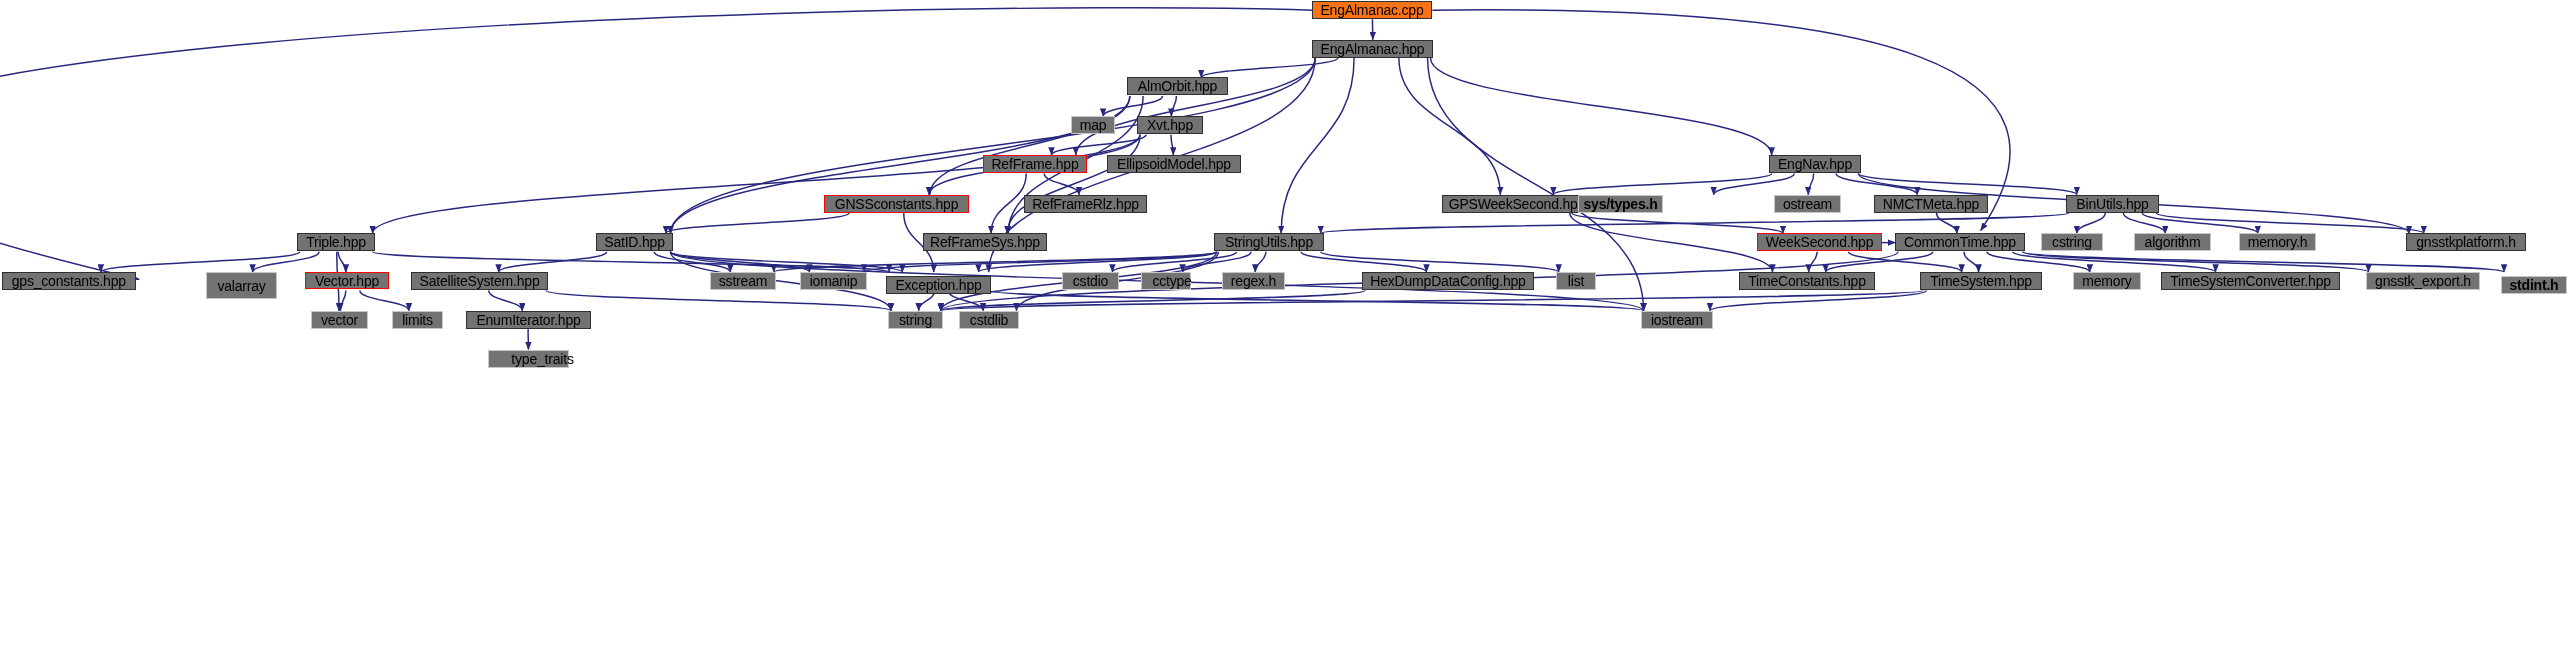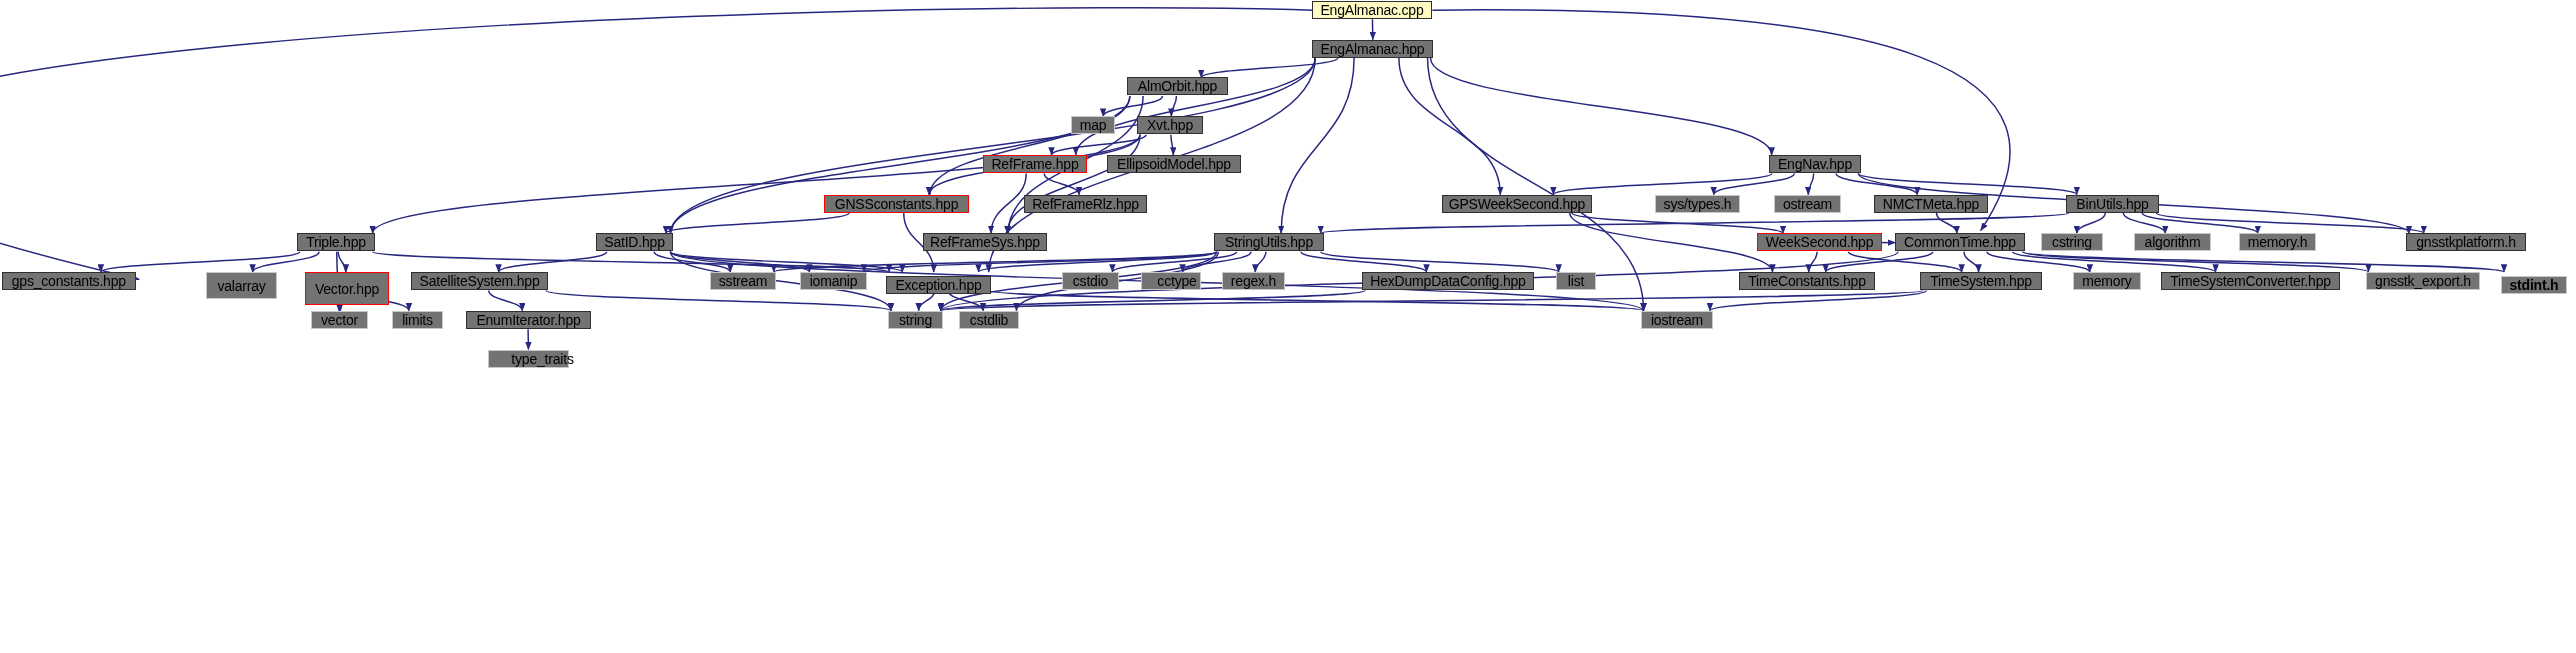--- a/index.html
+++ b/index.html
@@ -5,21 +5,21 @@
   html,body{margin:0;padding:0;background:#ffffff;}
   body{font-family:"Liberation Sans","DejaVu Sans",sans-serif;}
   #graph-root{position:relative;width:2576px;height:654px;overflow:hidden;background:#fff;}
   svg#edges{position:absolute;left:0;top:0;width:2576px;height:654px;}
   .node{position:absolute;box-sizing:border-box;display:flex;align-items:center;
         justify-content:center;background:#737373;white-space:nowrap;
         font-size:14px;line-height:1;color:#000;letter-spacing:-0.2px;}
   .node.proj{border:1.5px solid #303030;}
   .node.sys{border:1.3px solid #c8c8c8;}
   .node.red{border:1.7px solid #ff0000;}
-  .node.root{border:1.5px solid #303030;background:#fef9c3;}
+  .node.root{border:1.5px solid #303030;background:#f97316;}
 </style>
 </head>
 <body>
 
 <div id="graph-root">
   <svg id="edges" viewBox="0 0 2793 709" preserveAspectRatio="none">
     <defs>
       <marker id="arw" markerWidth="9" markerHeight="7" refX="8.4" refY="3.5" orient="auto" markerUnits="userSpaceOnUse">
         <path d="M0,0 L9,3.5 L0,7 z" fill="#27277f"></path>
       </marker>
@@ -113,43 +113,43 @@
       <div class="node proj" style="left: 1312px; top: 40px; width: 121px; height: 18.4px;">EngAlmanac.hpp</div>
       <div class="node proj" style="left: 1127px; top: 77px; width: 101px; height: 18.4px;">AlmOrbit.hpp</div>
       <div class="node sys" style="left: 1071px; top: 116px; width: 44px; height: 18.4px;">map</div>
       <div class="node proj" style="left: 1137px; top: 116px; width: 66px; height: 18.4px;">Xvt.hpp</div>
       <div class="node red" style="left: 983px; top: 155px; width: 104px; height: 18.4px;">RefFrame.hpp</div>
       <div class="node proj" style="left: 1107px; top: 155px; width: 134px; height: 18.4px;">EllipsoidModel.hpp</div>
       <div class="node proj" style="left: 1769px; top: 155px; width: 92px; height: 18.4px;">EngNav.hpp</div>
       <div class="node red" style="left: 824px; top: 195px; width: 145px; height: 18.4px;">GNSSconstants.hpp</div>
       <div class="node proj" style="left: 1024px; top: 195px; width: 123px; height: 18.4px;">RefFrameRlz.hpp</div>
       <div class="node proj" style="left: 1442px; top: 195px; width: 150px; height: 18.4px;">GPSWeekSecond.hpp</div>
-      <div class="node sys" style="left: 1655px; top: 195px; width: 85px; height: 18.4px;">sys/types.h</div>
+      <div class="node sys" style="left: 1578px; top: 195px; width: 85px; height: 18.4px; font-weight: bold;">sys/types.h</div>
       <div class="node sys" style="left: 1774px; top: 195px; width: 67px; height: 18.4px;">ostream</div>
       <div class="node proj" style="left: 1874px; top: 195px; width: 114px; height: 18.4px;">NMCTMeta.hpp</div>
       <div class="node proj" style="left: 2066px; top: 195px; width: 93px; height: 18.4px;">BinUtils.hpp</div>
       <div class="node proj" style="left: 297px; top: 233px; width: 78px; height: 18px;">Triple.hpp</div>
       <div class="node proj" style="left: 596px; top: 233px; width: 77px; height: 18.4px;">SatID.hpp</div>
       <div class="node proj" style="left: 923px; top: 233px; width: 124px; height: 18.4px;">RefFrameSys.hpp</div>
       <div class="node proj" style="left: 1214px; top: 233px; width: 110px; height: 18.4px;">StringUtils.hpp</div>
       <div class="node red" style="left: 1757px; top: 233px; width: 125px; height: 18.4px;">WeekSecond.hpp</div>
       <div class="node proj" style="left: 1895px; top: 233px; width: 130px; height: 18.4px;">CommonTime.hpp</div>
       <div class="node sys" style="left: 2041px; top: 233px; width: 62px; height: 18.4px;">cstring</div>
       <div class="node sys" style="left: 2134px; top: 233px; width: 77px; height: 18.4px;">algorithm</div>
       <div class="node sys" style="left: 2239px; top: 233px; width: 77px; height: 18.4px;">memory.h</div>
       <div class="node proj" style="left: 2406px; top: 233px; width: 120px; height: 18.4px;">gnsstkplatform.h</div>
       <div class="node proj" style="left: 1.8px; top: 272px; width: 134px; height: 18.4px;">gps_constants.hpp</div>
       <div class="node sys" style="left: 206px; top: 272px; width: 71px; height: 27px;">valarray</div>
-      <div class="node red" style="left: 305px; top: 272px; width: 84px; height: 33px;">Vector.hpp</div>
+      <div class="node red" style="left: 305px; top: 272px; width: 84px; height: 17px;">Vector.hpp</div>
       <div class="node proj" style="left: 411px; top: 272px; width: 137px; height: 18.4px;">SatelliteSystem.hpp</div>
       <div class="node sys" style="left: 710px; top: 272px; width: 66px; height: 18.4px;">sstream</div>
       <div class="node sys" style="left: 800px; top: 272px; width: 67px; height: 18.4px;">iomanip</div>
       <div class="node proj" style="left: 886px; top: 276px; width: 105px; height: 18.4px;">Exception.hpp</div>
       <div class="node sys" style="left: 1062px; top: 272px; width: 57px; height: 18.4px;">cstdio</div>
-      <div class="node sys" style="left: 1141px; top: 272px; width: 60px; height: 18.4px; padding-left: 12px;">cctype</div>
+      <div class="node sys" style="left: 1141px; top: 272px; width: 50px; height: 18.4px; padding-left: 12px;">cctype</div>
       <div class="node sys" style="left: 1222px; top: 272px; width: 63px; height: 18.4px;">regex.h</div>
       <div class="node proj" style="left: 1362px; top: 272px; width: 172px; height: 18.4px;">HexDumpDataConfig.hpp</div>
       <div class="node sys" style="left: 1556px; top: 272px; width: 40px; height: 18.4px;">list</div>
       <div class="node proj" style="left: 1739px; top: 272px; width: 136px; height: 18.4px;">TimeConstants.hpp</div>
       <div class="node proj" style="left: 1920px; top: 272px; width: 122px; height: 18.4px;">TimeSystem.hpp</div>
       <div class="node sys" style="left: 2073px; top: 272px; width: 68px; height: 18.4px;">memory</div>
       <div class="node proj" style="left: 2161px; top: 272px; width: 179px; height: 18.4px;">TimeSystemConverter.hpp</div>
       <div class="node sys" style="left: 2366px; top: 272px; width: 114px; height: 18.4px;">gnsstk_export.h</div>
       <div class="node sys" style="left: 2501px; top: 276px; width: 66px; height: 18.4px; font-weight: bold;">stdint.h</div>
       <div class="node sys" style="left: 311px; top: 311px; width: 57px; height: 18.4px;">vector</div>

